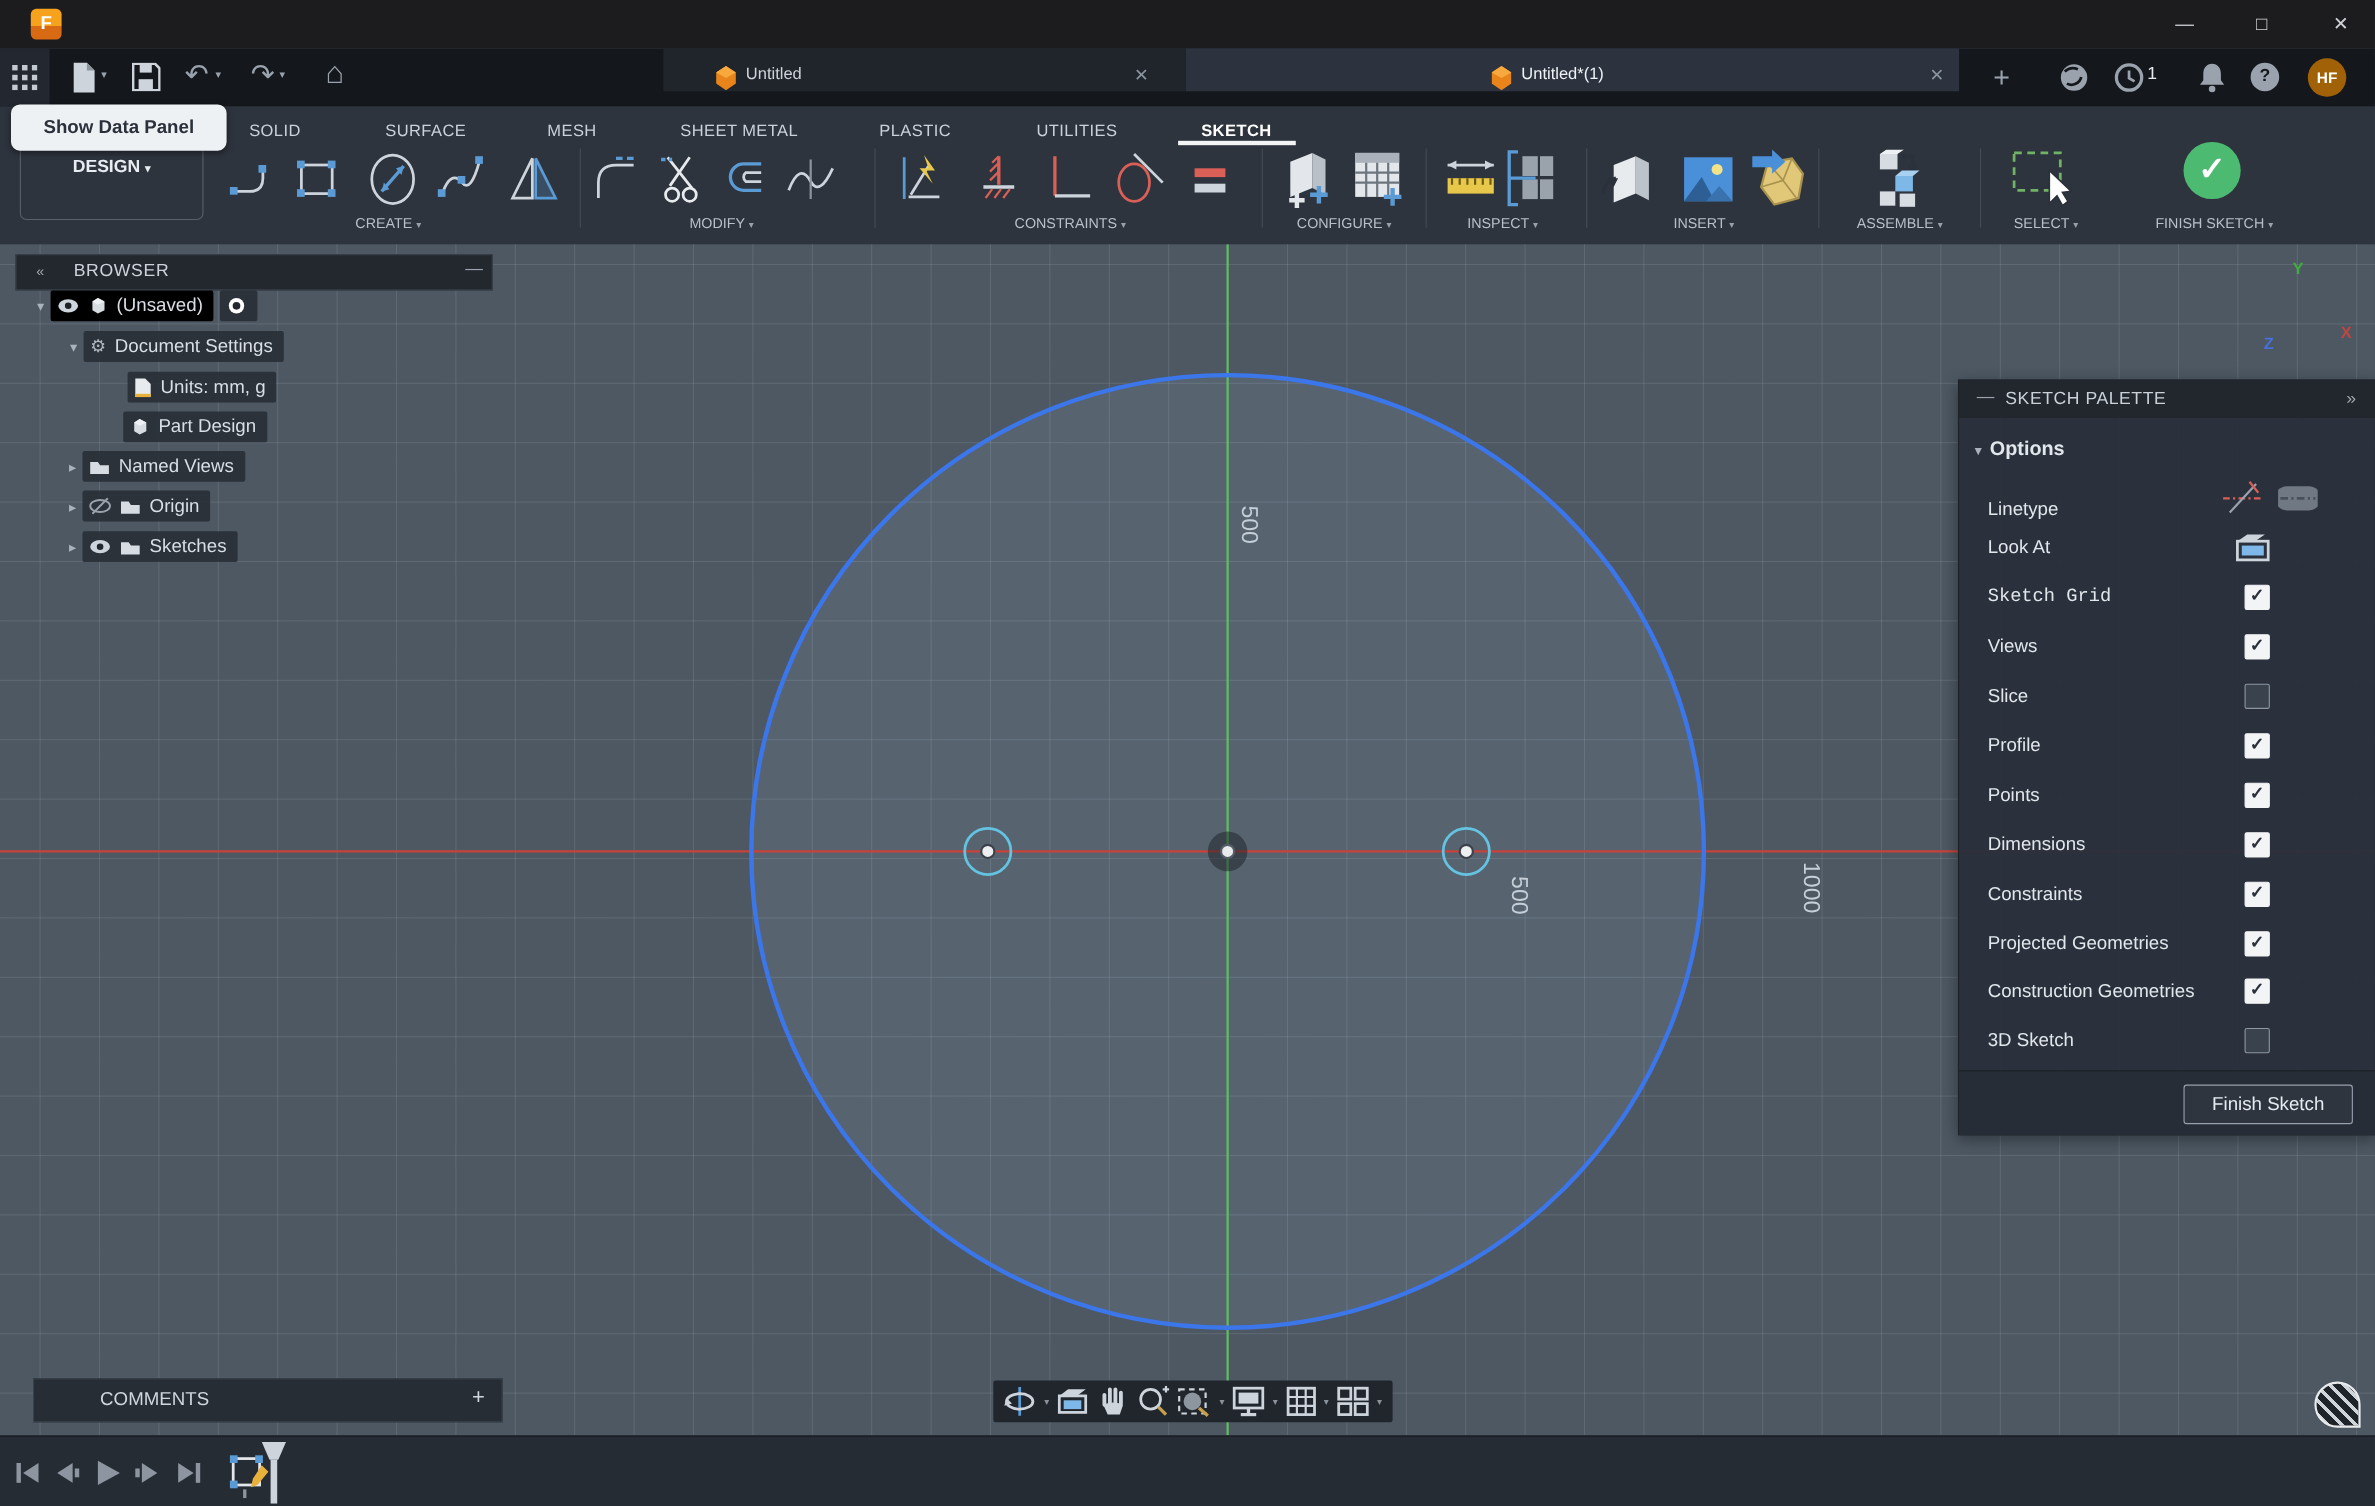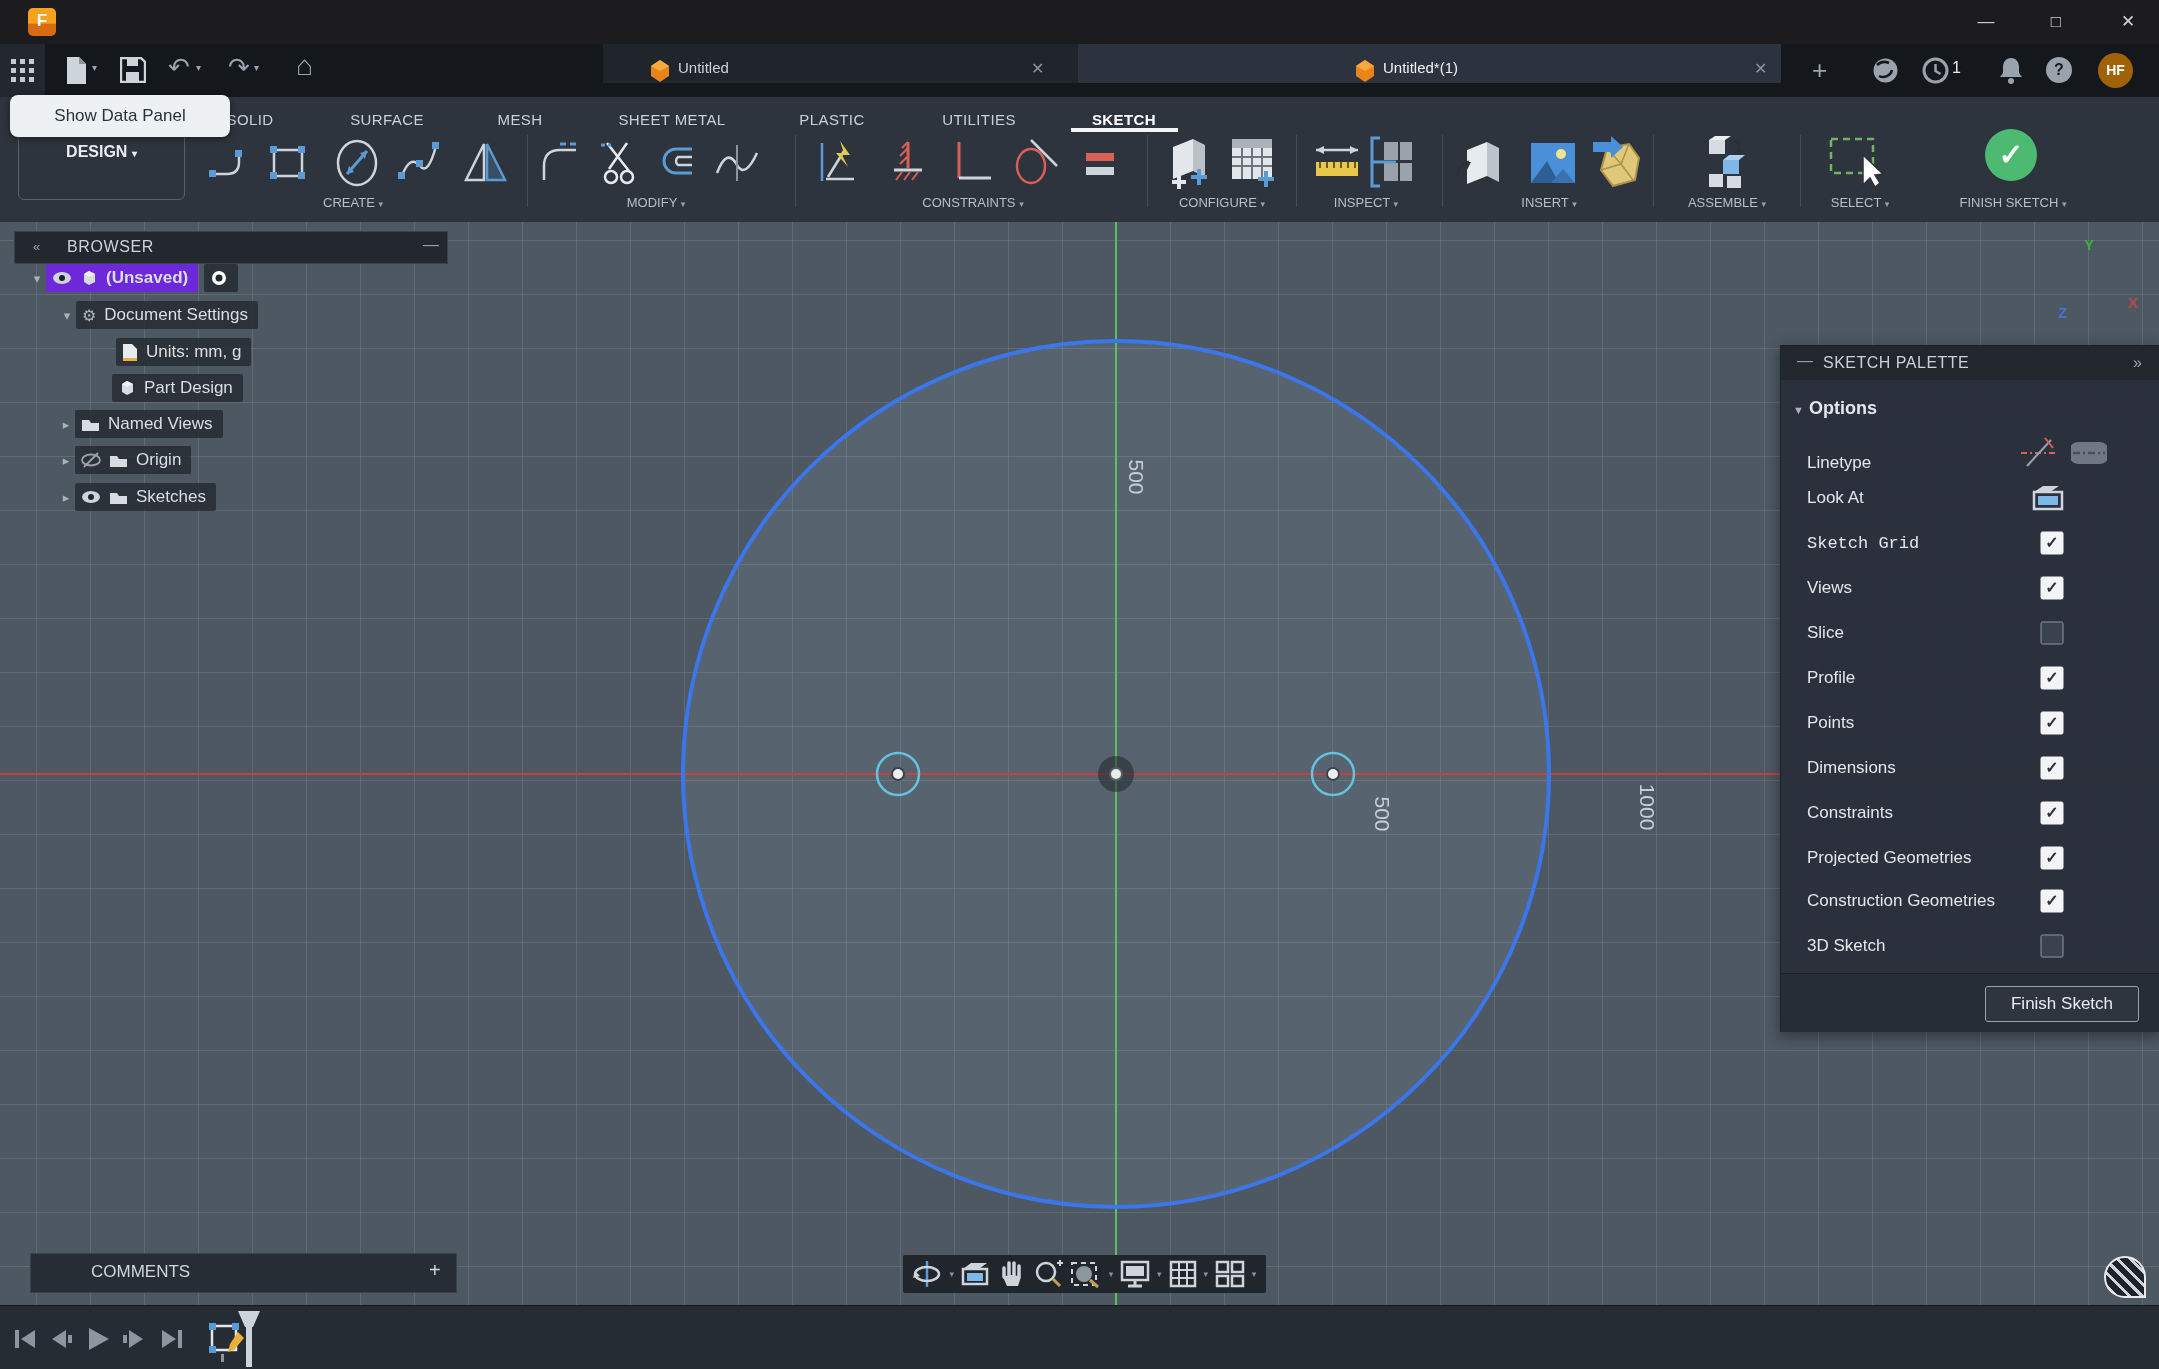--- a/index.html
+++ b/index.html
@@ -28,22 +28,22 @@
   #ribbon{left:0;top:97px;width:2159px;height:125px;background:#2e343d;border-bottom:1px solid #1a1e24;}
   .rtab{top:10px;height:26px;line-height:26px;font-size:15px;color:#c9d1da;letter-spacing:.4px;transform:translateX(-50%);}
   .rtab.active{color:#fff;font-weight:bold;}
   #sketch-underline{left:1071px;top:31px;width:107px;height:4px;background:#f2f4f6;}
   .grp-label{top:98px;font-size:13px;color:#b7bfc9;transform:translateX(-50%);white-space:nowrap;}
   .grp-label .caret{font-size:9px;color:#98a1ab;}
   .rsep{top:38px;width:1px;height:72px;background:#454c56;}
   .ricon{transform:translate(-50%,-50%);}
   #design-box{left:18px;top:33px;width:165px;height:68px;border:1px solid #5a6069;border-radius:6px;}
   #design-label{width:165px;top:12px;text-align:center;font-size:16px;font-weight:bold;color:#e8edf2;}
-  #show-data-panel{left:10px;top:-2px;width:220px;height:42px;background:#eef1f4;border-radius:8px;
-     box-shadow:0 2px 6px rgba(0,0,0,.45);color:#2b313a;font-weight:normal;font-size:17px;
+  #show-data-panel{left:10px;top:-2px;width:196px;height:42px;background:#eef1f4;border-radius:8px;
+     box-shadow:0 2px 6px rgba(0,0,0,.45);color:#2b313a;font-weight:bold;font-size:17px;
      text-align:center;line-height:42px;z-index:30;}
   #finish-circle{left:1985px;top:32px;width:52px;height:52px;border-radius:50%;background:#4cbb71;
      color:#fff;font-size:30px;font-weight:bold;text-align:center;line-height:52px;}
 
   
   #canvas{left:0;top:222px;width:2159px;height:1083px;background-color:#4d5863;
     background-image:linear-gradient(rgba(200,212,224,0.14) 1px,transparent 1px),
                      linear-gradient(90deg,rgba(200,212,224,0.14) 1px,transparent 1px);
     background-size:54px 54px;background-position:36px 18px;}
   #sketchsvg{left:0;top:222px;}
@@ -369,21 +369,21 @@
     <text class="dimtext" x="1640" y="585" text-anchor="middle" transform="rotate(90 1640 585)">1000</text>
   </svg>
 
   <div id="browser-hd" class="abs">
     <span class="abs" style="left:18px;top:7px;font-size:13px;color:#9aa3ad;">«</span>
     <span class="abs" style="left:52px;top:6px;">BROWSER</span>
     <span class="abs" style="left:408px;top:4px;color:#9aa3ad;">—</span>
   </div>
   <div class="brow abs" style="left:28px;top:264px;">
     <span class="chev">▾</span>
-    <span class="chip" style="background:#6d28d9;font-weight:bold;">
+    <span class="chip" style="background:#000000;font-weight:normal;">
       <svg class="ticon" width="20" height="14">
           <ellipse cx="10" cy="7" rx="9" ry="6" fill="#cdd4dc"></ellipse>
           <circle cx="10" cy="7" r="3" fill="#1d2228"></circle>
         </svg>
       <svg class="ticon" width="18" height="18">
           <polygon points="4,5 9,2 15,5 15,13 9,16 4,13" fill="#d7dce2"></polygon>
           <polygon points="4,5 9,8 15,5 9,2" fill="#eef1f4"></polygon>
         </svg>
       <span>(Unsaved)</span>
     </span>

